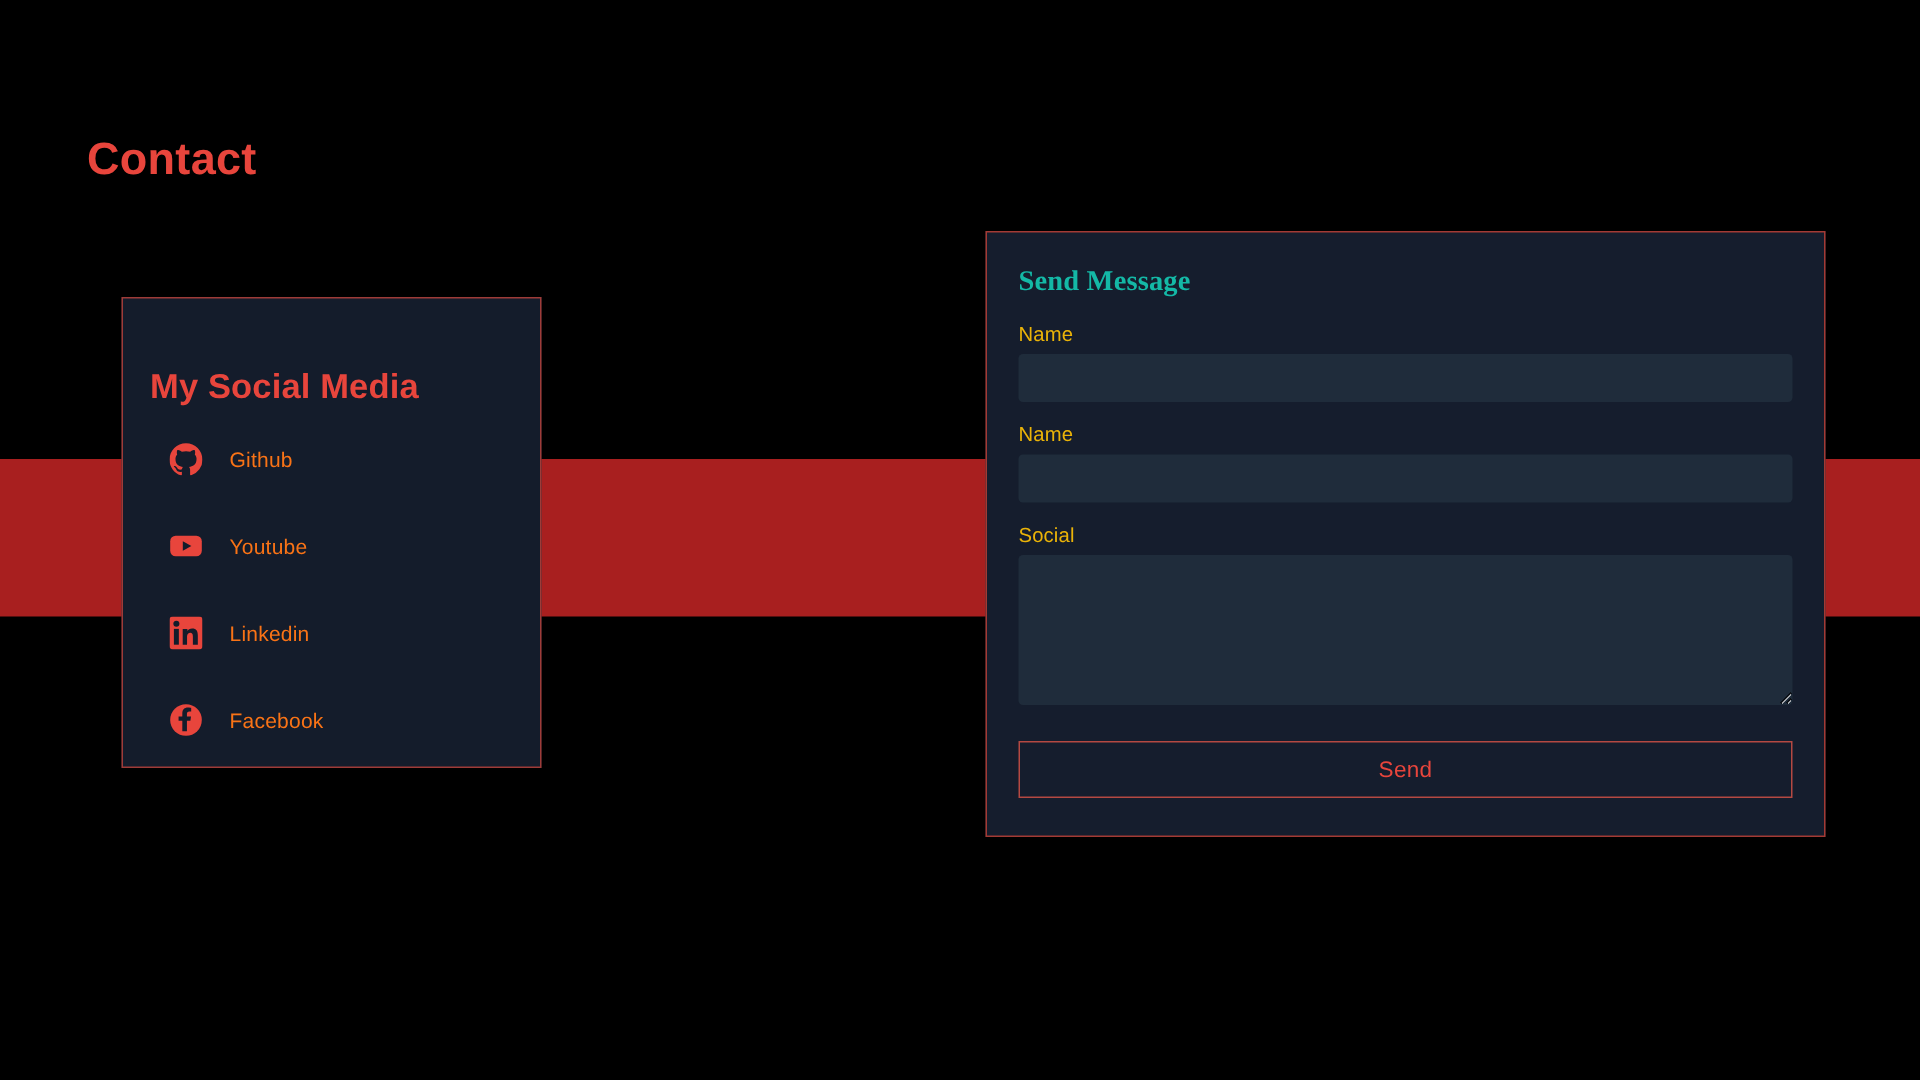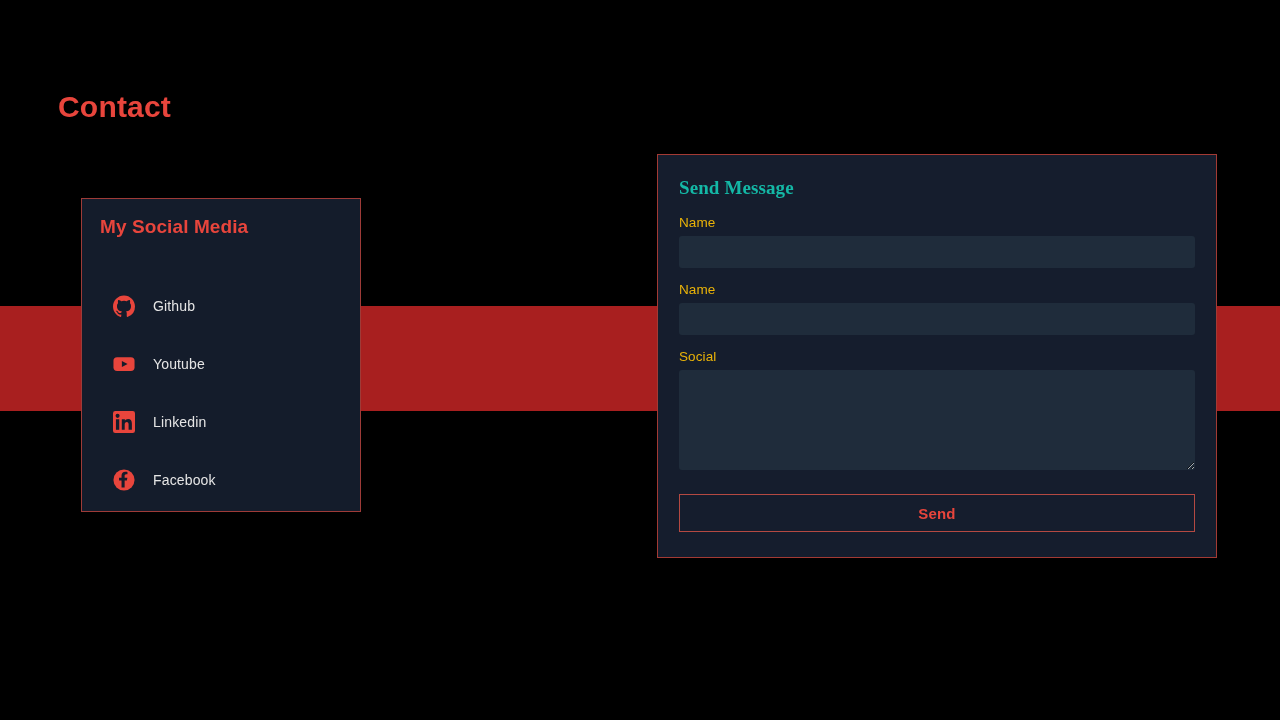--- a/index.html
+++ b/index.html
@@ -49,22 +49,22 @@
     height: 314px;
     background: #141c2b;
     border: 1px solid #9e3b38;
     z-index: 4;
     padding: 0;
   }
 
   .social-title {
     position: absolute;
     left: 18px;
-    top: 17px;
-    font-size: 19px;
+    top: 45px;
+    font-size: 23px;
     font-weight: bold;
     color: #e8453c;
     letter-spacing: 0.1px;
   }
 
   .social-list {
     position: absolute;
     left: 0;
     top: 78px;
     width: 100%;
@@ -87,21 +87,21 @@
     display: flex;
     align-items: center;
     justify-content: center;
   }
 
   .social-icon svg { display: block; }
 
   .social-label {
     margin-left: 18px;
     font-size: 14px;
-    color: #e5e5e5;
+    color: #f97316;
     letter-spacing: 0.15px;
   }
 
   
   .form-panel {
     position: absolute;
     left: 657px;
     top: 154px;
     width: 560px;
     height: 404px;
@@ -161,21 +161,21 @@
 
   .send-button {
     display: block;
     width: 516px;
     height: 38px;
     background: transparent;
     border: 1px solid #b44942;
     color: #e8453c;
     font-family: "Liberation Sans", sans-serif;
     font-size: 15px;
-    font-weight: bold;
+    font-weight: normal;
     letter-spacing: 0.2px;
     cursor: pointer;
   }
 </style>
 </head>
 <body>
 
 <div class="red-band"></div>
 
 <h1 class="page-title">Contact</h1>

